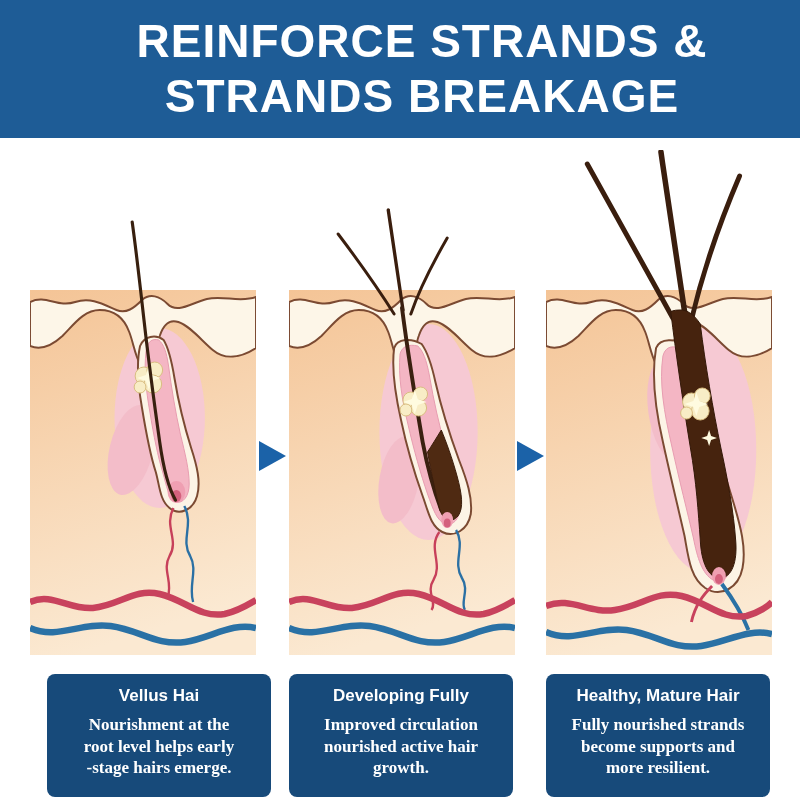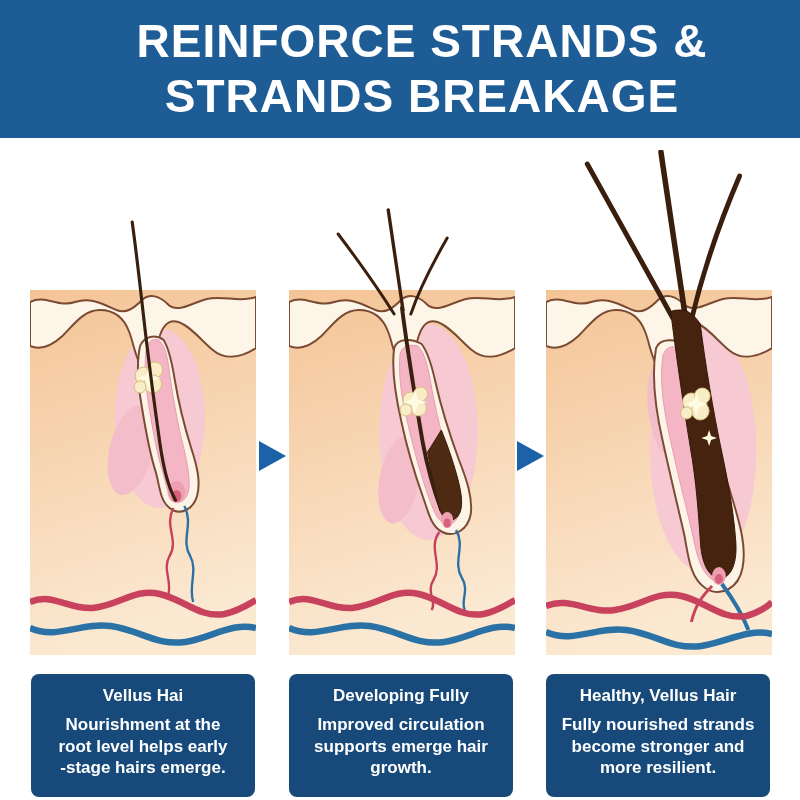--- a/index.html
+++ b/index.html
@@ -18,23 +18,23 @@
 
   
   .arrow{position:absolute;top:441px;width:0;height:0;
          border-top:15px solid transparent;border-bottom:15px solid transparent;
          border-left:27px solid #1b62a8;}
   .arrow-1{left:259px;} .arrow-2{left:517px;}
 
   
   .caption{position:absolute;top:674px;width:224px;min-height:110px;background:#174a7a;
            border-radius:8px;color:#ffffff;text-align:center;padding:11px 4px;box-sizing:border-box;}
-  .cap-1{left:31px;} .cap-2{left:289px;} .cap-3{left:546px;}
+  .cap-1{left:47px;} .cap-2{left:289px;} .cap-3{left:546px;}
   .caption-title{font-size:17px;font-weight:bold;line-height:1.25;margin:0 0 2px 0;}
-  .caption-desc{font-size:17px;font-weight:bold;line-height:1.26;white-space:pre-line;margin:8px;}
+  .caption-desc{font-size:17px;font-weight:bold;line-height:1.26;white-space:pre-line;margin:8px;font-family:Liberation Serif, serif;}
 </style>
 </head>
 <body>
 
 <div class="canvas">
 
   <div class="banner">
     <div class="banner-line">REINFORCE STRANDS &amp;</div>
     <div class="banner-line">STRANDS BREAKAGE</div>
   </div>
@@ -133,23 +133,23 @@
 
   <div class="caption cap-1">
     <p class="caption-title">Vellus Hai</p>
     <p class="caption-desc">Nourishment at the
 root level helps early
 -stage hairs emerge.</p>
   </div>
   <div class="caption cap-2">
     <p class="caption-title">Developing Fully</p>
     <p class="caption-desc">Improved circulation
-supports emerge hair
+nourished active hair
 growth.</p>
   </div>
   <div class="caption cap-3">
-    <p class="caption-title">Healthy, Vellus Hair</p>
+    <p class="caption-title">Healthy, Mature Hair</p>
     <p class="caption-desc">Fully nourished strands
-become stronger and
+become supports and
 more resilient.</p>
   </div>
 
 </div>
 
 </body></html>

